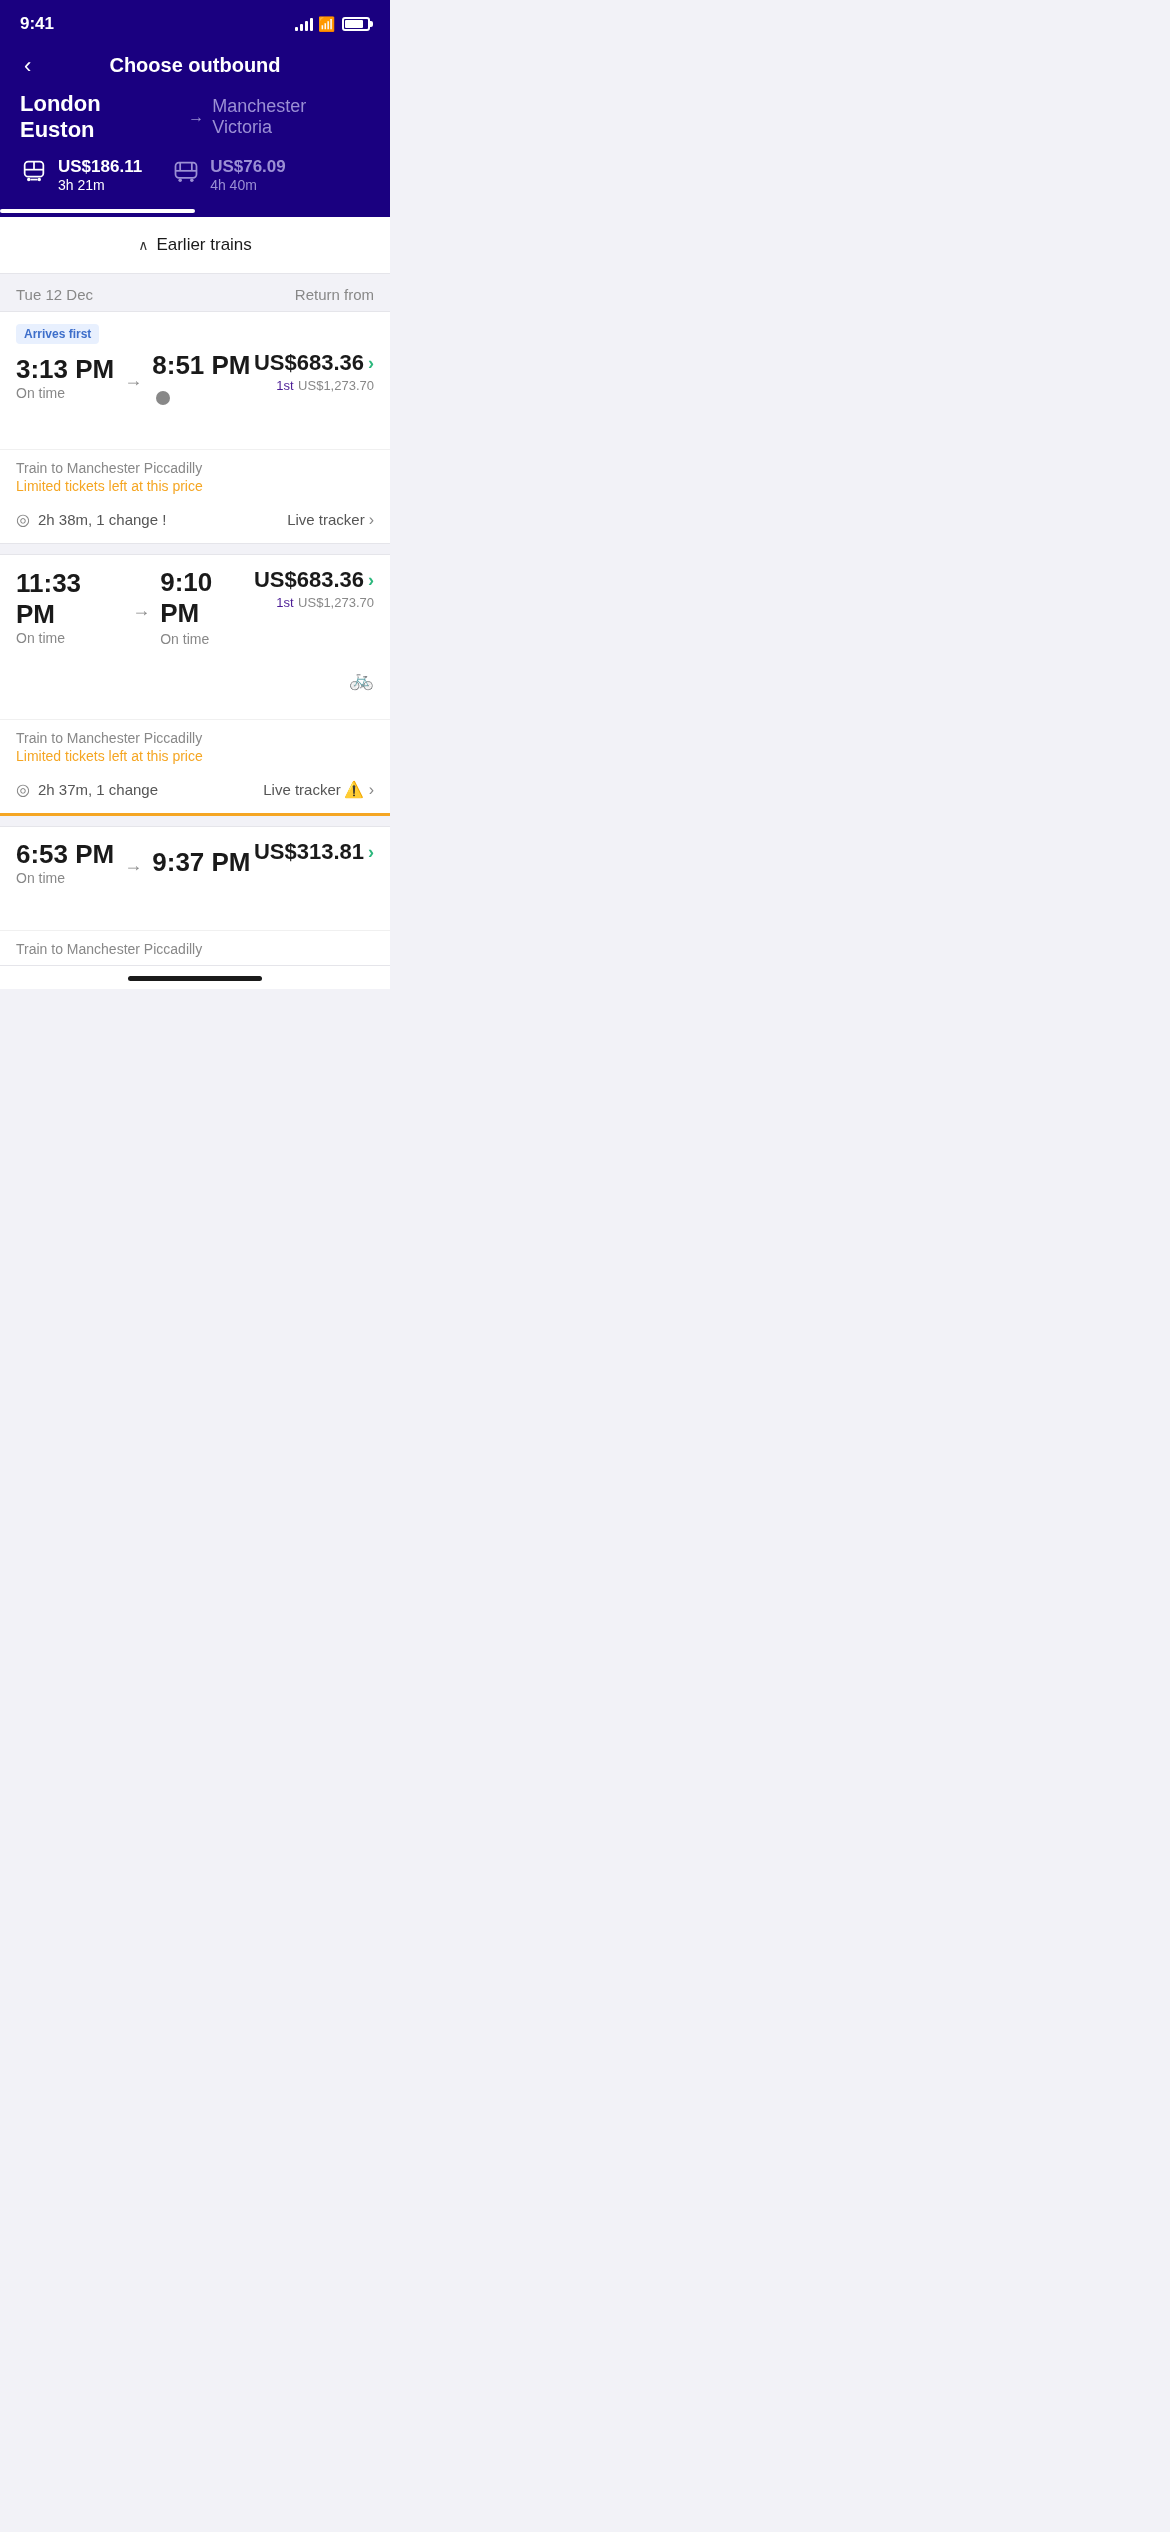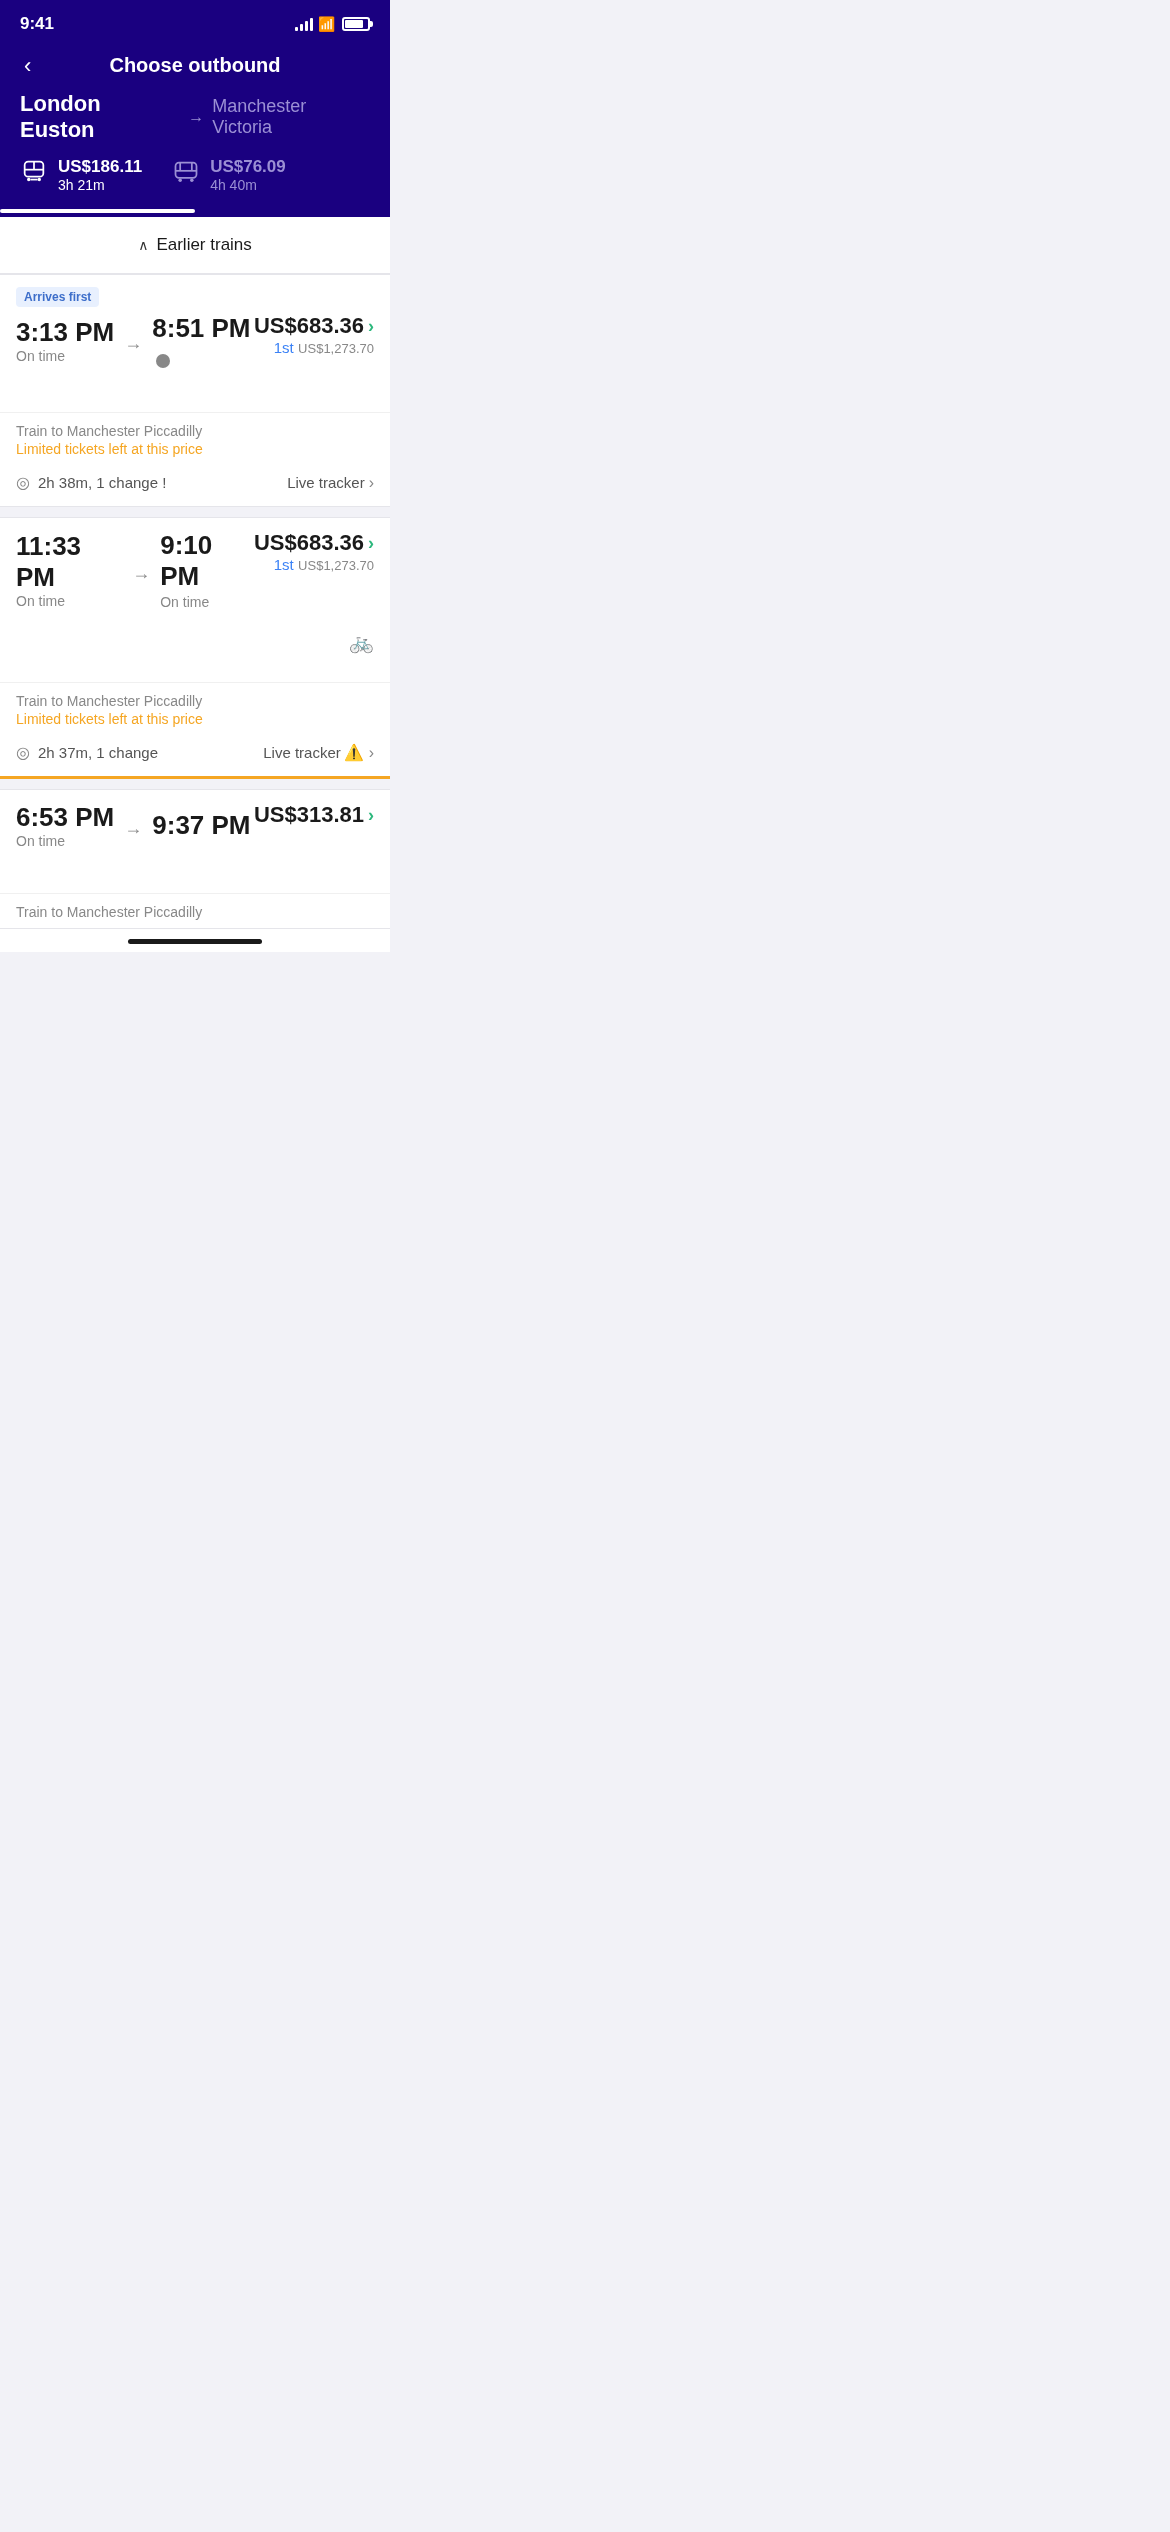--- a/index.html
+++ b/index.html
@@ -293,22 +293,22 @@
       font-size: 22px;
       font-weight: 700;
       color: #1a1a1a;
     }
     .price-arrow {
       color: #2eb87e;
       font-size: 18px;
       font-weight: 700;
     }
     .price-first {
-      font-size: 15px;
-      color: #3b82f6;
+      font-size: 13px;
+      color: #4c1d95;
     }
     .price-first-amount {
       font-size: 13px;
       color: #888;
     }
 
     
     .train-info-row {
       padding: 10px 16px 6px;
       border-top: 1px solid #f0f0f0;
@@ -457,20 +457,24 @@
   <div class="tab-line"></div>
 </div>
 
 <div class="content">
 
   <div class="earlier-trains">
     <span class="earlier-icon">∧</span>
     <span class="earlier-label">Earlier trains</span>
   </div>
 
+  <div class="date-return-row">
+    <span class="date-label">Tue 12 Dec</span>
+    <span class="return-label">Return from</span>
+  </div>
 
   <div class="train-card">
     <div class="train-card-inner">
       <span class="arrives-first-badge">Arrives first</span>
       <div class="train-times-row">
         <div class="train-times-left">
           <div class="depart-block">
             <span class="time-big">3:13 PM</span>
             <span class="status-on-time">On time</span>
           </div>

